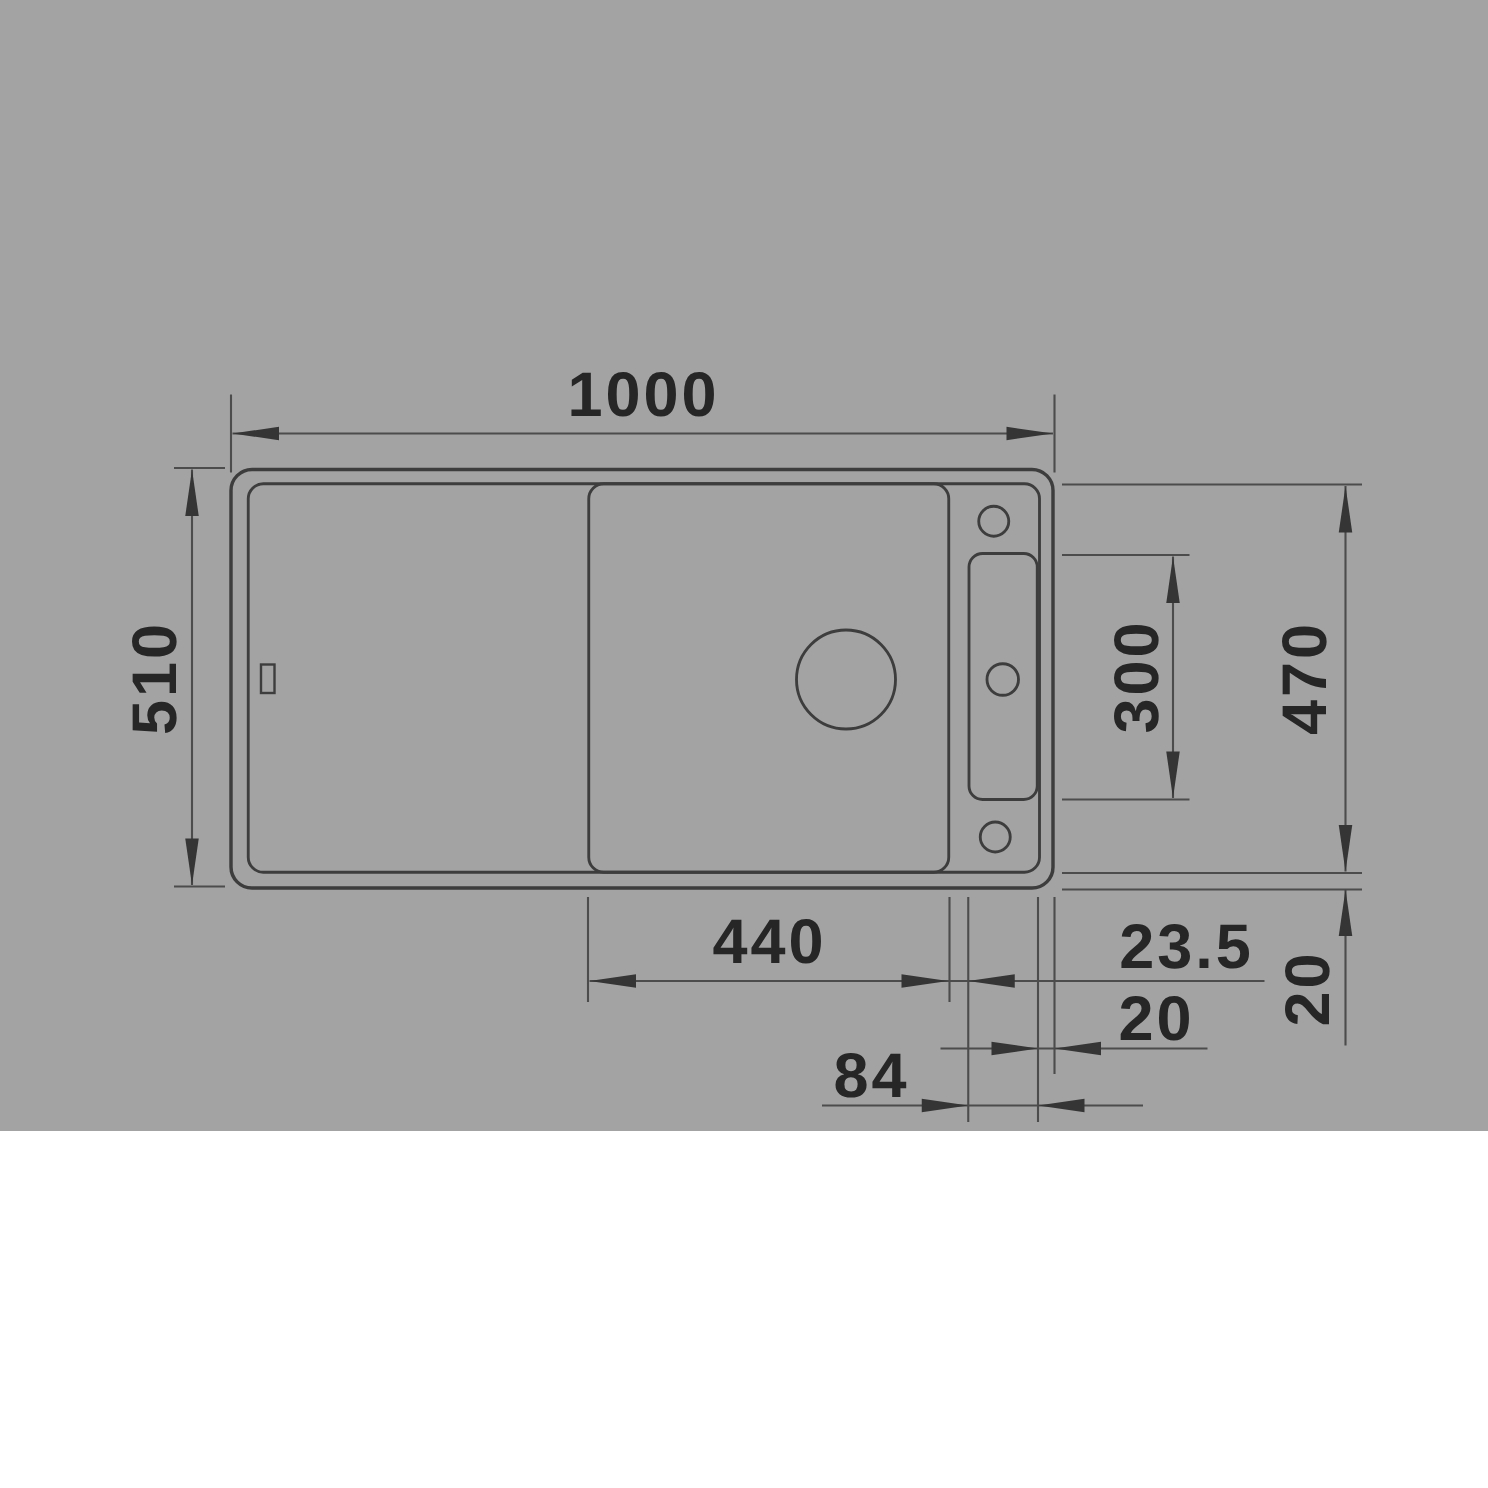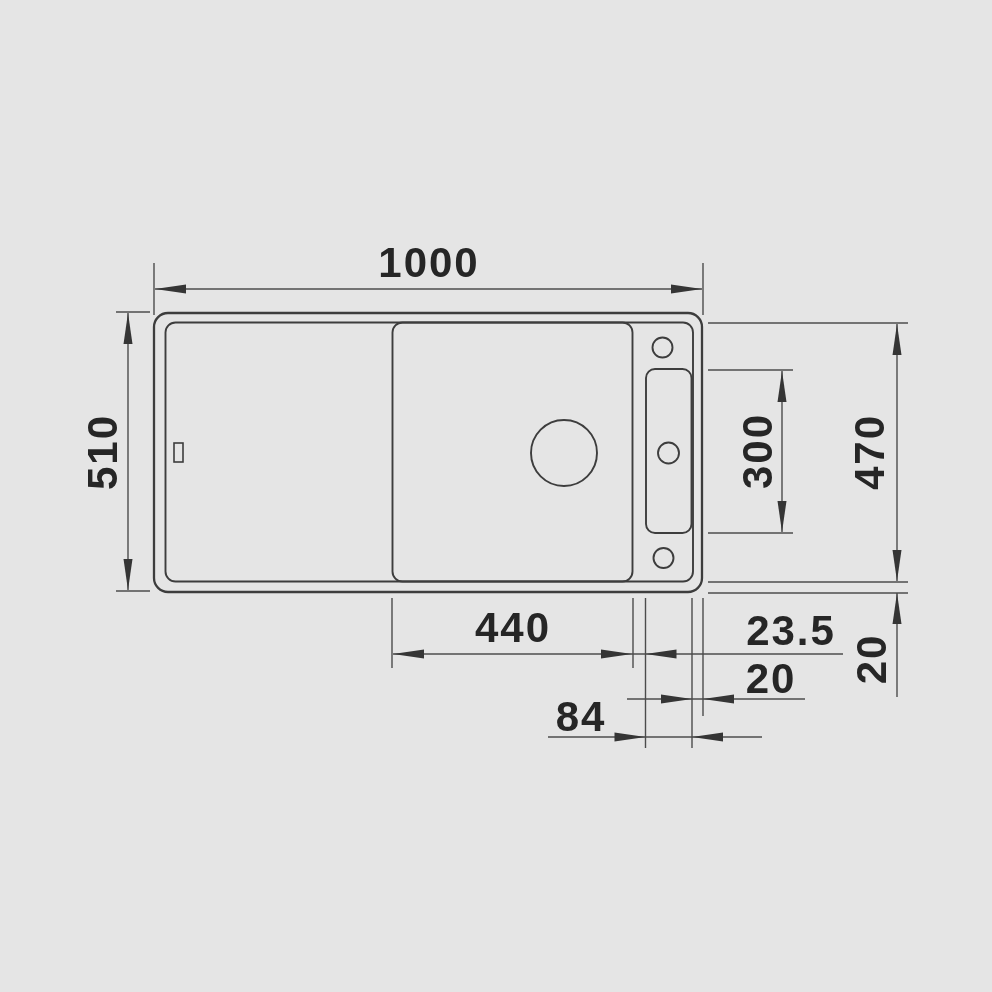--- a/index.html
+++ b/index.html
@@ -1,16 +1,16 @@
 <!DOCTYPE html>
 <html><head>
 <meta charset="utf-8">
 <style>
   html,body{margin:0;padding:0;background:#fff;}
-  #canvas{position:relative;width:992px;height:992px;background:#e5e5e5;overflow:hidden;}
+  #canvas{position:relative;width:992px;height:754px;background:#a3a3a3;overflow:hidden;}
   svg{position:absolute;left:0;top:0;}
   .obj{fill:none;stroke:#3d3d3d;stroke-width:2.3;}
   .obj-thin{fill:none;stroke:#3d3d3d;stroke-width:1.9;}
   .dim{fill:none;stroke:#4c4c4c;stroke-width:1.4;}
   .arr{fill:#353535;stroke:none;}
   .lbl{font-family:"Liberation Sans",sans-serif;font-weight:bold;font-size:42px;
        letter-spacing:2px;fill:#262626;text-anchor:middle;}
 </style>
 </head>
 <body>

